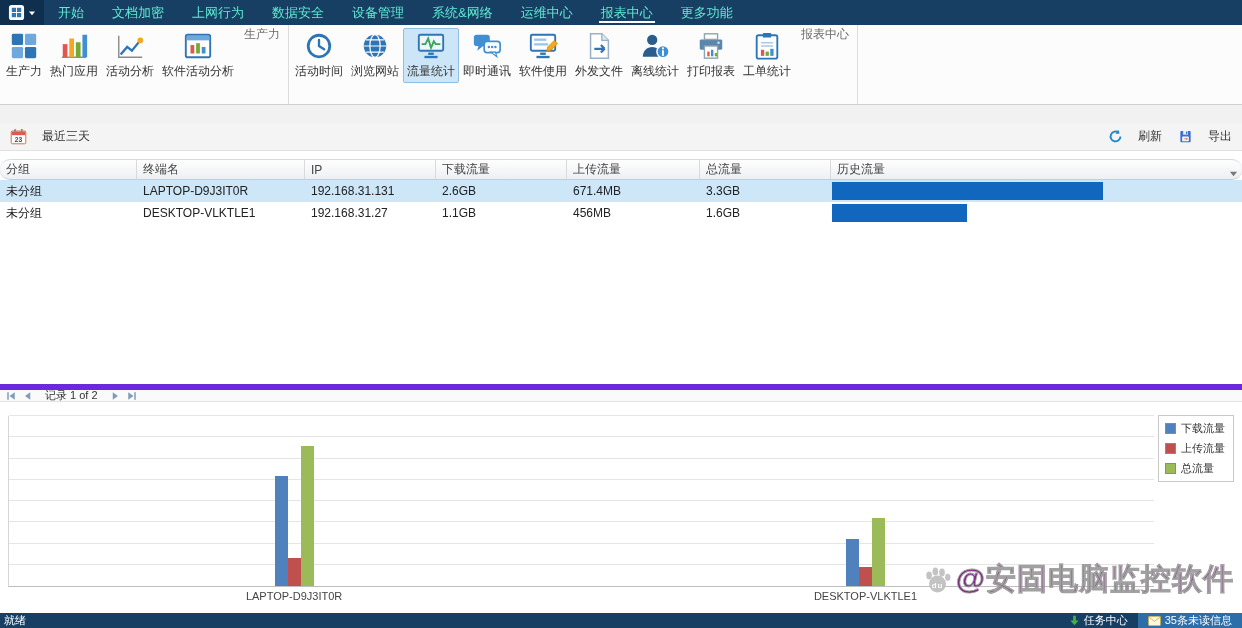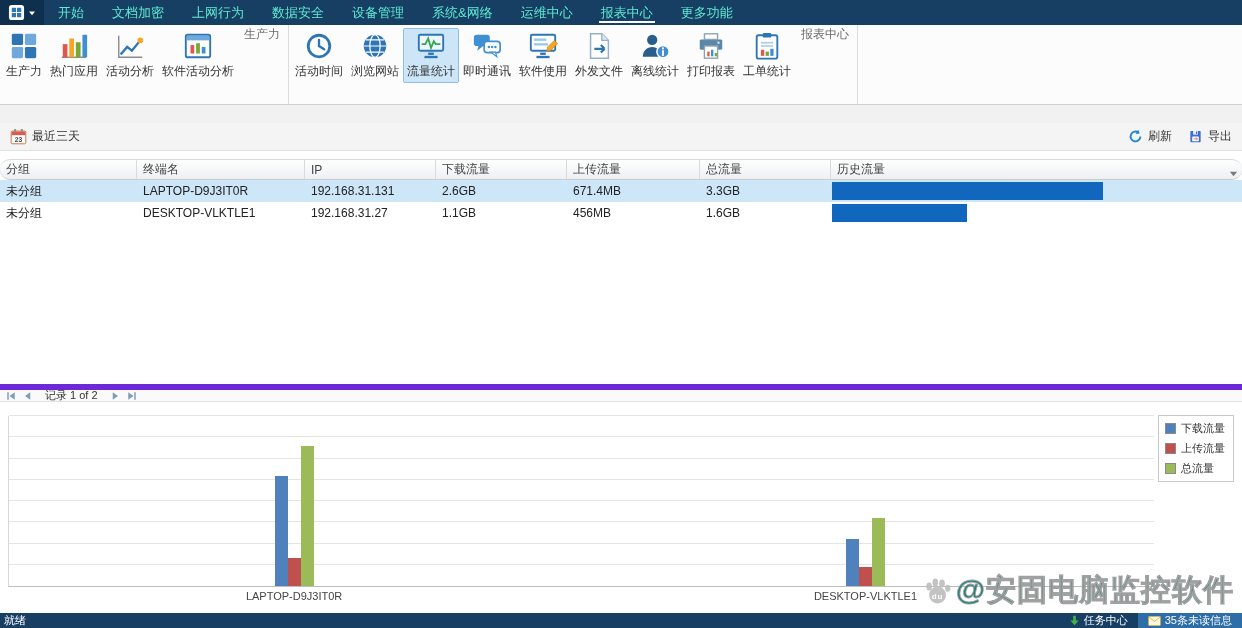--- a/index.html
+++ b/index.html
@@ -23,21 +23,21 @@
   .rrow { flex: 1; display: flex; align-items: flex-start; padding-top: 3px; }
   .rbtn { min-width: 44px; padding: 2px 3px; display: flex; flex-direction: column; align-items: center; gap: 2px; border-radius: 2px; cursor: pointer; border: 1px solid transparent; }
   .rbtn.selected { background: var(--ribbon-selected, #CDE6F7); border-color: #8fbfe4; }
   .ric svg { width: 30px; height: 30px; display: block; }
   .rlabel { font-size: 12px; color: #333; white-space: nowrap; }
   .glabel { text-align: center; font-size: 12px; color: #6b6b6b; padding: 1px 6px 3px; }
 
   
   .band { height: 18px; background: #f1f1f1; flex: none; }
   .filterbar { height: 28px; background: #f4f4f4; border-bottom: 1px solid #e1e1e1; display: flex; align-items: center; padding: 0 10px; font-size: 12px; color: #333; flex: none; }
-  .action { display: flex; align-items: center; gap: 5px; cursor: pointer; white-space: nowrap; }
+  .action { display: flex; align-items: center; gap: 15px; cursor: pointer; white-space: nowrap; }
   .action + .action { margin-left: 16px; }
   .sicon svg { display: block; }
   .spacer { flex: 1; }
   .gap8 { height: 8px; background: #fff; flex: none; }
 
   
   .grid-header { height: 21px; display: flex; background: linear-gradient(#fefefe, #edf0f3); border-top: 1px solid #dadada; border-bottom: 1px solid #cccccc; position: relative; flex: none; border-radius: 10px; }
   .hcell { font-size: 12px; color: #444; padding: 0 6px; display: flex; align-items: center; border-right: 1px solid #dadada; white-space: nowrap; overflow: hidden; cursor: pointer; }
   .col-chooser { position: absolute; right: 3px; top: 5px; cursor: pointer; }
   .c0 { width: 137px; } .c1 { width: 168px; } .c2 { width: 131px; } .c3 { width: 131px; } .c4 { width: 133px; } .c5 { width: 131px; } .c6 { flex: 1; border-right: none; }
@@ -56,21 +56,21 @@
 
   
   .chart-wrap { height: 211px; position: relative; background: #fff; flex: none; }
   .plot { position: absolute; left: 8px; right: 88px; top: 14px; bottom: 26px; border-left: 1px solid #d6d6d6; border-bottom: 1px solid #bdbdbd; }
   .gridline { position: absolute; left: 0; right: 0; height: 1px; background: #e5e5e5; }
   .bar { position: absolute; bottom: 0; width: 13px; }
   .cat-label { position: absolute; top: calc(100% + 4px); width: 200px; text-align: center; font-size: 11px; color: #444; white-space: nowrap; }
   .legend { position: absolute; right: 8px; top: 13px; min-width: 76px; background: #fff; border: 1px solid #c9c9c9; padding: 5px 6px; display: flex; flex-direction: column; gap: 5px; }
   .lentry { display: flex; align-items: center; gap: 5px; font-size: 11px; color: #333; white-space: nowrap; }
   .lswatch { width: 11px; height: 11px; border: 1px solid #8a8a8a; flex: none; }
-  .watermark { position: absolute; right: 8px; bottom: 2px; display: flex; align-items: center; gap: 2px; font-size: 30px; font-weight: bold; color: #0f766e; -webkit-text-stroke: 0.8px #979797; letter-spacing: 1px; opacity: 0.9; pointer-events: none; text-align: right; }
+  .watermark { position: absolute; right: 8px; bottom: 13px; display: flex; align-items: center; gap: 2px; font-size: 30px; font-weight: bold; color: #701a75; -webkit-text-stroke: 0.8px #979797; letter-spacing: 1px; opacity: 0.9; pointer-events: none; text-align: right; }
   .watermark svg { width: 32px; height: 30px; }
 
   
   .statusbar { height: 15px; background: var(--statusbar, #173F63); color: #fff; font-size: 11px; display: flex; align-items: center; padding-left: 4px; flex: none; }
   .status-right { margin-left: auto; display: flex; align-items: stretch; height: 100%; }
   .status-item { display: flex; align-items: center; gap: 4px; padding: 0 10px; cursor: pointer; white-space: nowrap; }
   .status-item.unread { background: var(--unread-chip, #2D6EA8); }
   .status-item svg { display: block; }
 </style>
 </head>

